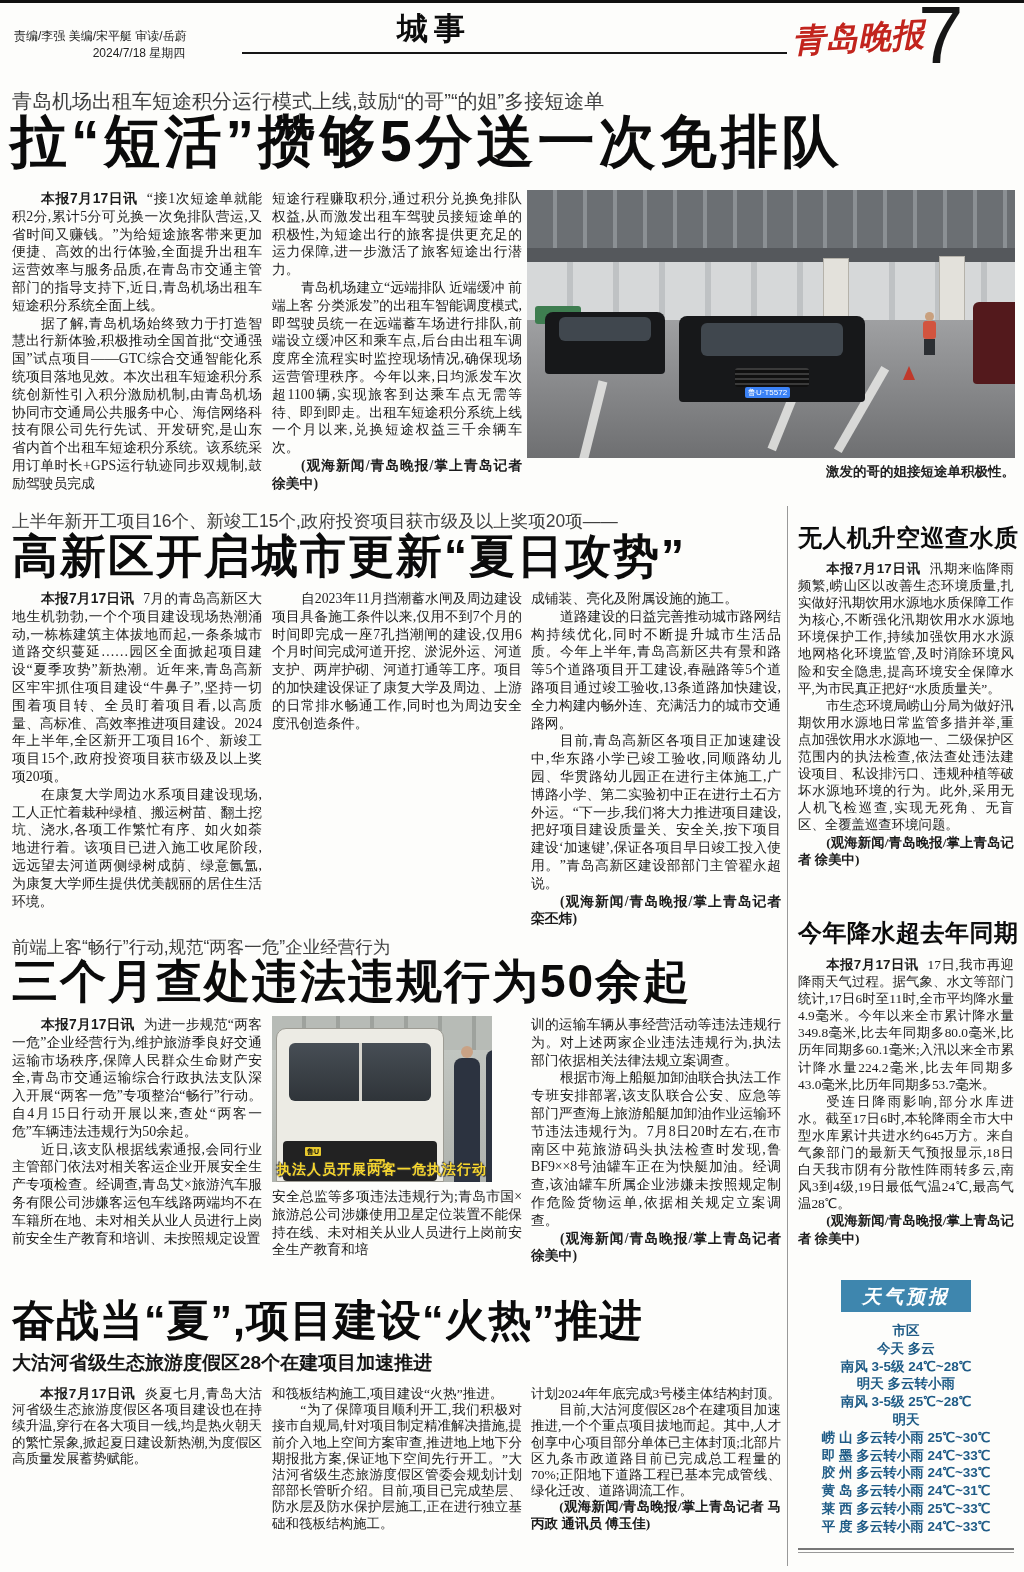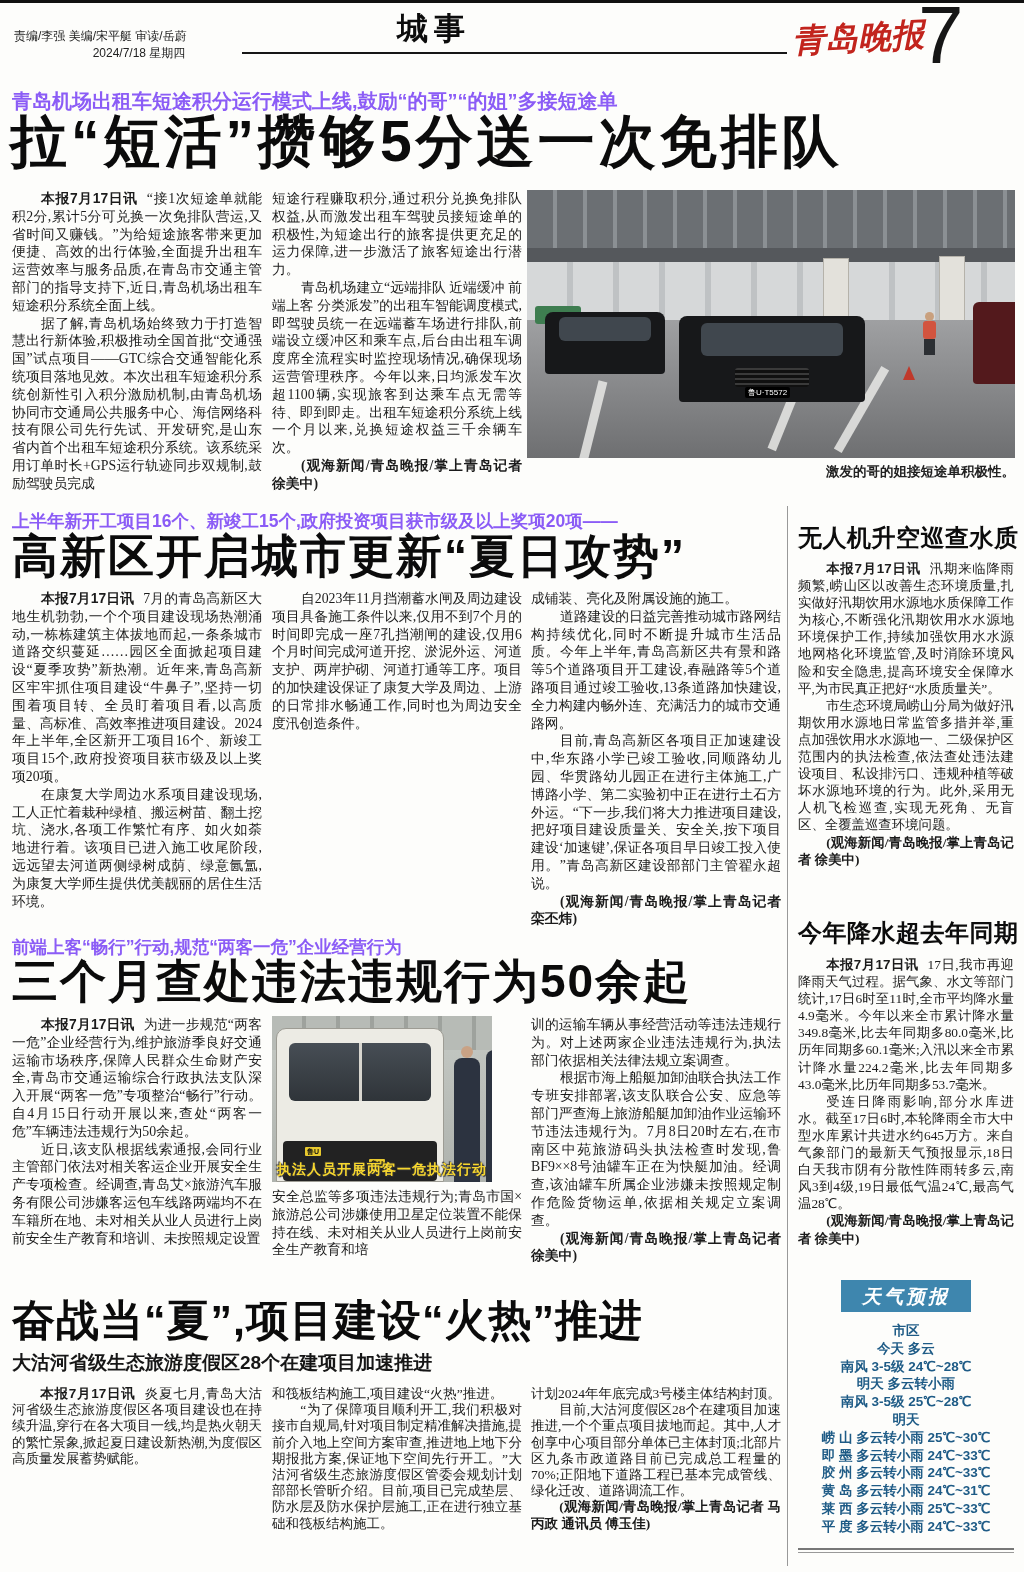--- a/index.html
+++ b/index.html
@@ -19,21 +19,21 @@
   .section-title { left:0; top:8px; width:868px; text-align:center;
              font-family:"Liberation Sans",sans-serif; font-size:31px; font-weight:900;
              letter-spacing:6px; color:#0c0c0c; }
   .header-rule { left:242px; top:52px; width:545px; height:2px; background:#161616; }
   .masthead { left:792px; top:16px; width:128px; font-size:33px; font-weight:bold; font-style:italic;
              color:#c2241d; font-family:"DejaVu Serif",serif; transform:rotate(-3deg); white-space:nowrap; }
   .page-num { left:918px; top:-12px; font-family:"Liberation Sans",sans-serif;
              font-size:82px; font-weight:400; color:#161616; }
 
   
-  .kicker { font-family:"Liberation Sans",sans-serif; font-weight:700; color:#8b5cf6; white-space:nowrap; }
+  .kicker { font-family:"Liberation Sans",sans-serif; font-weight:400; color:#404040; white-space:nowrap; }
   .headline { font-family:"Liberation Sans",sans-serif; font-weight:900; color:#0b0b0b; white-space:nowrap; }
   .a1-kicker { left:12px; top:88px; font-size:20px; }
   .a1-headline { left:10px; top:104px; font-size:57px; letter-spacing:4px; }
   .a2-kicker { left:12px; top:509px; font-size:17.5px; }
   .a2-headline { left:12px; top:526px; font-size:46px; letter-spacing:2px; }
   .a3-kicker { left:12px; top:935px; font-size:17.5px; }
   .a3-headline { left:12px; top:951px; font-size:46px; letter-spacing:2px; }
   .a4-headline { left:12px; top:1292px; font-size:43px; letter-spacing:1px; }
   .a4-subhead { left:12px; top:1350px; font-size:19px; font-family:"Liberation Sans",sans-serif;
                 font-weight:600; color:#161616; }
@@ -63,21 +63,21 @@
             background:repeating-linear-gradient(90deg,#d6d8d9 0 40px,#bfc2c4 40px 46px); }
   .p1-pillar { position:absolute; width:26px; height:92px; background:#e3e1db; border:1px solid #b5b2aa; }
   .p1-ground { position:absolute; left:0; top:130px; width:100%; height:138px;
             background:linear-gradient(#9fa0a2,#6e6f71); }
   .lane { position:absolute; width:9px; height:95px; background:#e9e9e6; opacity:.85; }
   .car { position:absolute; background:#17181a; border-radius:8px 8px 4px 4px; }
   .car .win { position:absolute; left:12%; top:8%; width:76%; height:38%;
             background:#40474e; border-radius:6px; }
   .car .grille { position:absolute; left:30%; bottom:18%; width:40%; height:22%;
             background:repeating-linear-gradient(180deg,#3a3a3a 0 2px,#101010 2px 5px); border-radius:3px; }
-  .plate { position:absolute; background:#000000; color:#fff; font-family:"Liberation Sans",sans-serif;
+  .plate { position:absolute; background:#3b82f6; color:#fff; font-family:"Liberation Sans",sans-serif;
             font-size:8px; line-height:11px; text-align:center; border-radius:2px; padding:0 3px; }
   .taxi { position:absolute; background:#3e7d50; border-radius:3px; }
   .suv-red { position:absolute; background:#53191c; border-radius:6px 0 0 4px; }
   .worker-head { position:absolute; width:9px; height:9px; border-radius:50%; background:#c9a07e; }
   .worker-vest { position:absolute; width:13px; height:18px; background:#d2543f; border-radius:3px; }
   .worker-legs { position:absolute; width:11px; height:16px; background:#2c2f33; }
   .cone { position:absolute; width:0; height:0; border-left:6px solid transparent;
             border-right:6px solid transparent; border-bottom:14px solid #c0392b; }
   .photo-caption1 { left:527px; top:463px; width:488px; text-align:right;
             font-family:"Liberation Sans",sans-serif; font-size:13.5px; font-weight:700; color:#222; }

